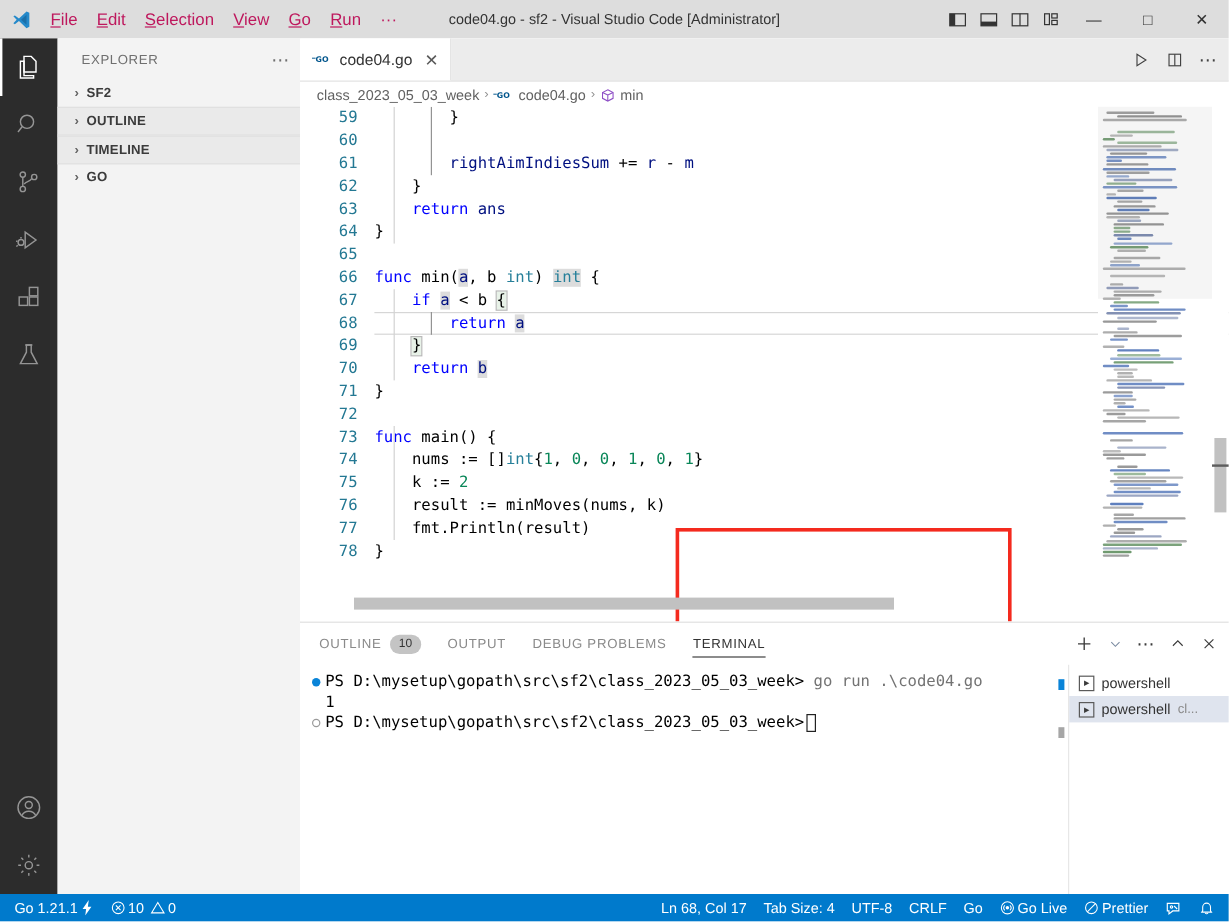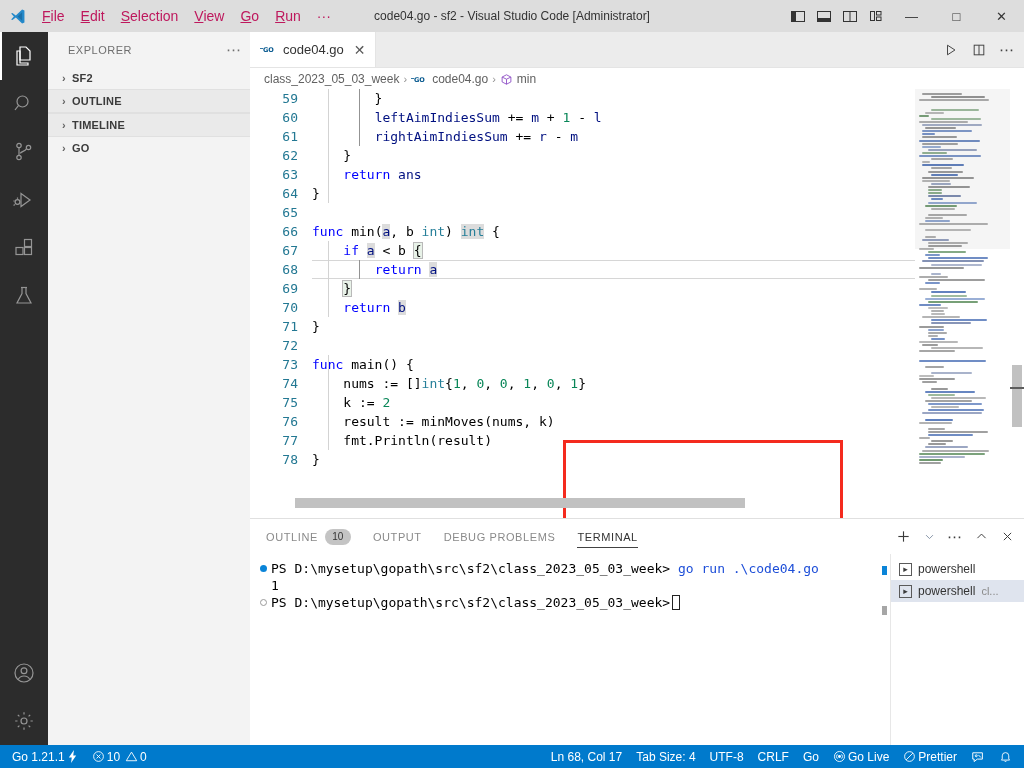--- a/index.html
+++ b/index.html
@@ -201,21 +201,21 @@
   .term-row { position: relative; height: 17px; white-space: pre; display: flex; align-items: center; }
   .dot-filled {
     display: inline-block; width: 7px; height: 7px; border-radius: 50%;
     background: #0a84d8; margin-right: 4px; flex: 0 0 auto;
   }
   .dot-hollow {
     display: inline-block; width: 7px; height: 7px; border-radius: 50%;
     border: 1px solid #9a9a9a; background: transparent; margin-right: 4px; flex: 0 0 auto;
     box-sizing: border-box;
   }
-  .term-cmd { color: #1d4ed8; }
+  .term-cmd { color: #737373; }
   .term-cursor {
     display: inline-block; width: 8px; height: 15px; border: 1px solid #222; box-sizing: border-box;
     margin-left: 2px;
   }
   #term-scroll { position: absolute; left: 632px; top: 40px; width: 6px; height: 120px; }
   .term-mark { position: absolute; left: 0; width: 5px; }
 
   #term-list {
     position: absolute; right: 0; top: 35px; width: 134px; height: 192px;
     border-left: 1px solid #e7e7e7; padding-top: 4px; box-sizing: border-box;
@@ -430,21 +430,21 @@
               <path d="M8 7.6 13.4 5M8 7.6 2.6 5M8 7.6v6.2"></path>
           </svg>
         </span>
         <span>min</span>
       </span>
     </div>
 
     <div id="code-area">
       <div id="code-lines">
           <div class="code-line" style="top: 0px;"><span class="ln">59</span><span class="ltext"><span class="pn">        }</span></span></div>
-          <div class="code-line" style="top: 19px;"><span class="ln">60</span><span class="ltext"><span class="pn">        </span><span class="id">leftAimIndiesSum</span><span class="pn"> += </span><span class="id">m</span><span class="pn"> + </span><span class="num">1</span><span class="pn"> - </span><span class="id">l</span></span></div>
+          <div class="code-line" style="top: 19px;"><span class="ln">60</span></div>
           <div class="code-line" style="top: 38px;"><span class="ln">61</span><span class="ltext"><span class="pn">        </span><span class="id">rightAimIndiesSum</span><span class="pn"> += </span><span class="id">r</span><span class="pn"> - </span><span class="id">m</span></span></div>
           <div class="code-line" style="top: 57px;"><span class="ln">62</span><span class="ltext"><span class="pn">    }</span></span></div>
           <div class="code-line" style="top: 76px;"><span class="ln">63</span><span class="ltext"><span class="pn">    </span><span class="kw">return</span><span class="pn"> </span><span class="id">ans</span></span></div>
           <div class="code-line" style="top: 95px;"><span class="ln">64</span><span class="ltext"><span class="pn">}</span></span></div>
           <div class="code-line" style="top: 114px;"><span class="ln">65</span><span class="ltext"></span></div>
           <div class="code-line" style="top: 133px;"><span class="ln">66</span><span class="ltext"><span class="kw">func</span><span class="pn"> </span><span class="pn">min</span><span class="pn">(</span><span class="id sel-sym">a</span><span class="pn">, b </span><span class="typ">int</span><span class="pn">) </span><span class="typ sel-sym">int</span><span class="pn"> {</span></span></div>
           <div class="code-line" style="top: 152px;"><span class="ln">67</span><span class="ltext"><span class="pn">    </span><span class="kw">if</span><span class="pn"> </span><span class="id sel-sym">a</span><span class="pn"> &lt; b </span><span class="pn brk">{</span></span></div>
           <div class="cur-line-band" style="top: 171px;"></div>
           <div class="code-line" style="top: 171px;"><span class="ln">68</span><span class="ltext"><span class="pn">        </span><span class="kw">return</span><span class="pn"> </span><span class="id sel-sym">a</span></span></div>
           <div class="code-line" style="top: 190px;"><span class="ln">69</span><span class="ltext"><span class="pn">    </span><span class="pn brk">}</span></span></div>

